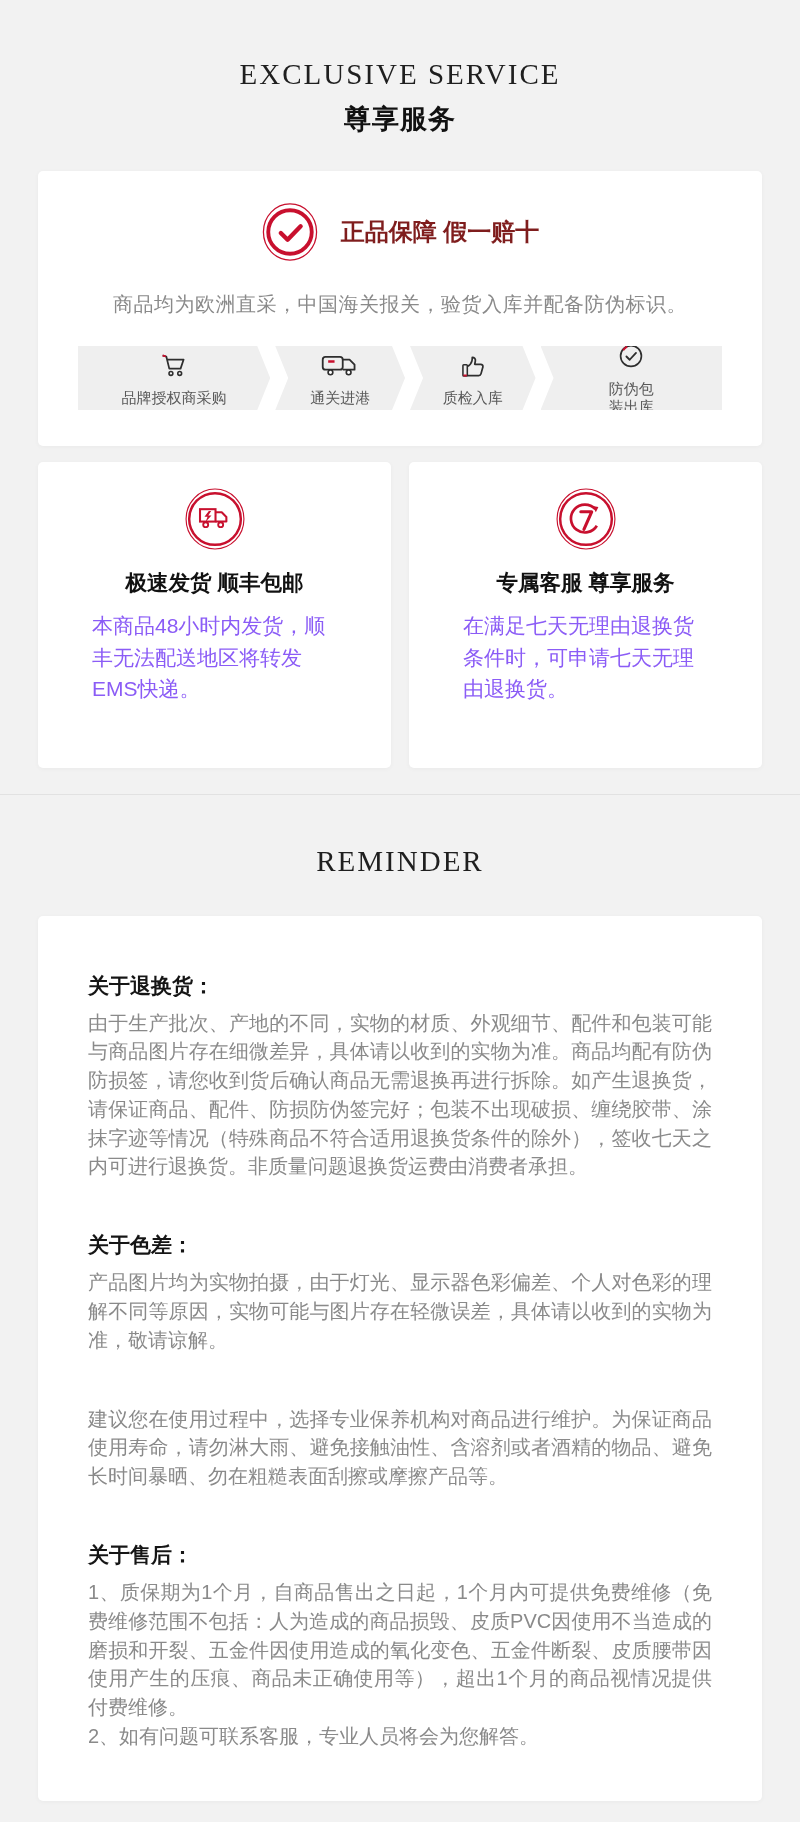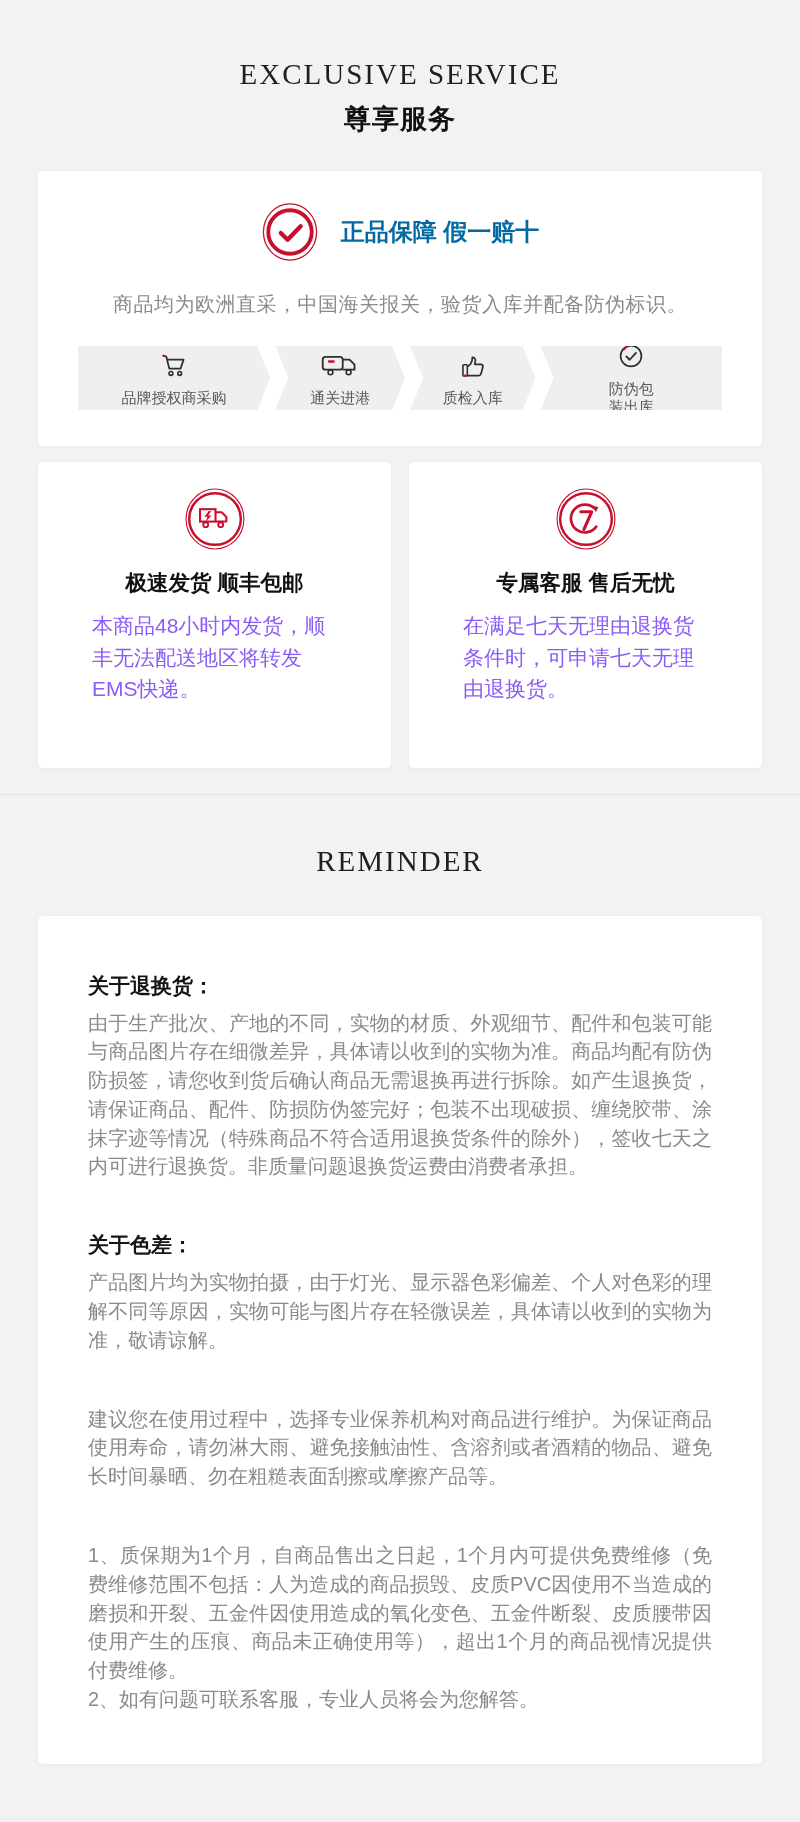--- a/index.html
+++ b/index.html
@@ -16,21 +16,21 @@
   }
   .title-zh{font-size:27px;font-weight:700;color:#111;margin-top:10px;letter-spacing:1px;}
 
   .card{
     background:#fff;border-radius:5px;margin:0 38px;
     box-shadow:0 1px 5px rgba(0,0,0,.04);
   }
   .auth-card{margin-top:34px;padding:32px 40px 36px;}
   .badge-row{display:flex;align-items:center;justify-content:center;gap:22px;}
   .badge-row svg{display:block;}
-  .auth-title{font-size:24px;font-weight:700;color:#0369a1;text-align:center;}
+  .auth-title{font-size:24px;font-weight:700;color:#7f1d1d;text-align:center;}
   .auth-desc{margin-top:30px;text-align:center;font-size:20px;color:#8a8a8a;letter-spacing:.5px;}
 
   .flow{display:flex;gap:5px;margin-top:28px;height:64px;}
   .flow-step{
     background:#efefef;flex:1 1 0;display:flex;flex-direction:column;
     align-items:center;justify-content:center;gap:9px;padding:4px 10px 2px;
     clip-path:polygon(0 0,calc(100% - 13px) 0,100% 50%,calc(100% - 13px) 100%,0 100%,13px 50%);
   }
   .flow-step:first-child{clip-path:polygon(0 0,calc(100% - 13px) 0,100% 50%,calc(100% - 13px) 100%,0 100%);flex-grow:1.6;}
   .flow-step:nth-child(2){flex-grow:1.02;}
@@ -151,21 +151,21 @@
   <section class="twin-card">
     <span>
       <svg width="62" height="62" viewBox="0 0 60 60" fill="none">
         <ellipse cx="30" cy="30" rx="28" ry="29" class="red" stroke-width="1.1"></ellipse>
         <circle cx="30" cy="30" r="25" class="red" stroke-width="2.4"></circle>
         <path d="M40.5 36.5A13.5 13.5 0 1139 20.5" class="red" stroke-width="2.6"></path>
         <path d="M36.5 17.5l5.5 1-2.5 5z" fill="#c8102e"></path>
         <path d="M25 23h10.5L28 40" class="red" stroke-width="3" stroke-linejoin="round" stroke-linecap="round"></path>
       </svg>
     </span>
-    <div class="twin-title">专属客服 售后无忧</div>
+    <div class="twin-title">专属客服 尊享服务</div>
     <p class="twin-body">在满足七天无理由退换货条件时，可申请七天无理由退换货。</p>
   </section>
 </div>
 
 <div class="divider"></div>
 
 <header class="section-header" style="padding-top:50px;">
   <div class="title-en">REMINDER</div>
 </header>
 
@@ -175,16 +175,17 @@
     <p>由于生产批次、产地的不同，实物的材质、外观细节、配件和包装可能与商品图片存在细微差异，具体请以收到的实物为准。商品均配有防伪防损签，请您收到货后确认商品无需退换再进行拆除。如产生退换货，请保证商品、配件、防损防伪签完好；包装不出现破损、缠绕胶带、涂抹字迹等情况（特殊商品不符合适用退换货条件的除外），签收七天之内可进行退换货。非质量问题退换货运费由消费者承担。</p>
   </div>
   <div class="rem-section">
     <div class="rem-heading">关于色差：</div>
     <p>产品图片均为实物拍摄，由于灯光、显示器色彩偏差、个人对色彩的理解不同等原因，实物可能与图片存在轻微误差，具体请以收到的实物为准，敬请谅解。</p>
   </div>
   <div class="rem-section">
     <p>建议您在使用过程中，选择专业保养机构对商品进行维护。为保证商品使用寿命，请勿淋大雨、避免接触油性、含溶剂或者酒精的物品、避免长时间暴晒、勿在粗糙表面刮擦或摩擦产品等。</p>
   </div>
   <div class="rem-section">
+    <div class="rem-heading">关于售后：</div>
     <p>1、质保期为1个月，自商品售出之日起，1个月内可提供免费维修（免费维修范围不包括：人为造成的商品损毁、皮质PVC因使用不当造成的磨损和开裂、五金件因使用造成的氧化变色、五金件断裂、皮质腰带因使用产生的压痕、商品未正确使用等），超出1个月的商品视情况提供付费维修。</p>
     <p>2、如有问题可联系客服，专业人员将会为您解答。</p>
   </div>
 </section>
 
 </body></html>

